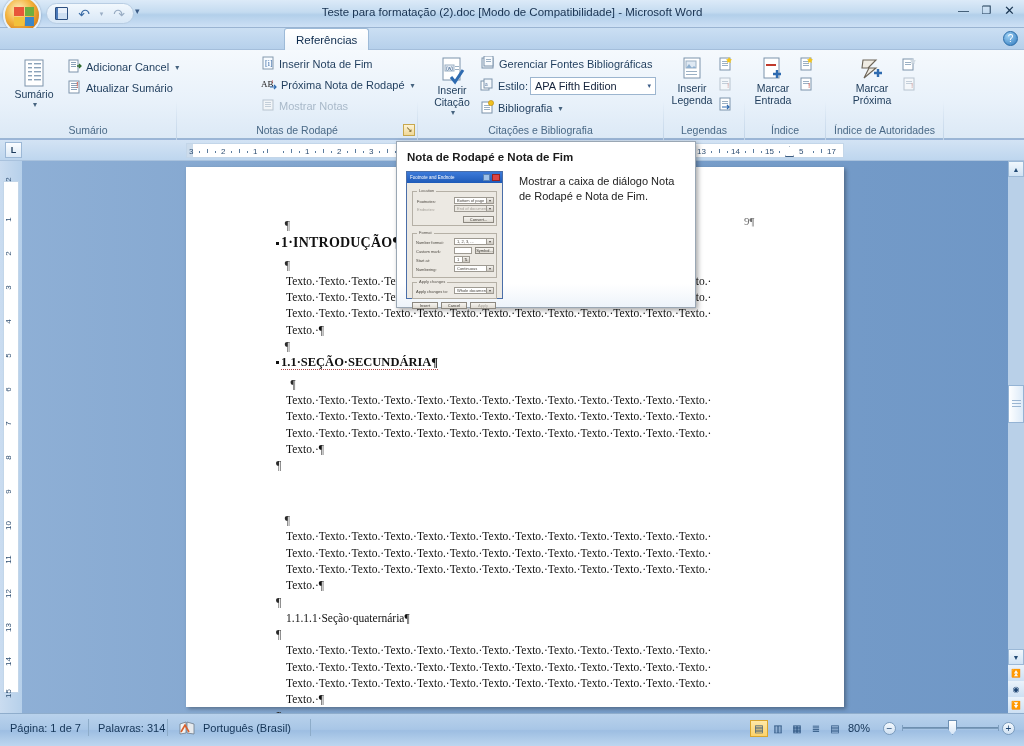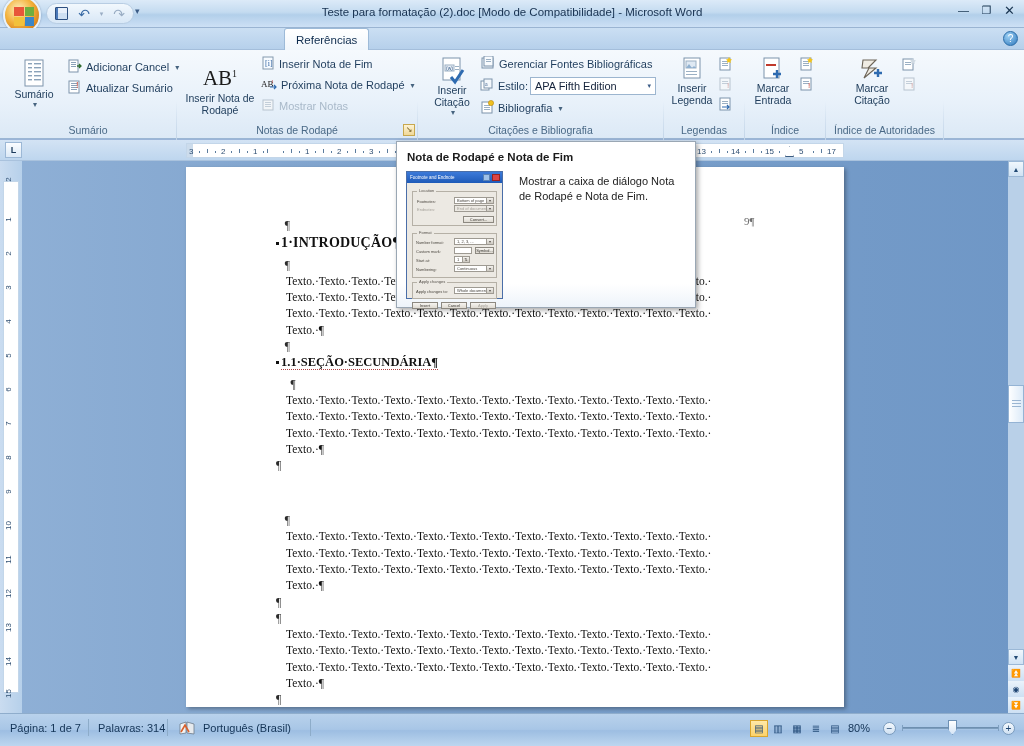--- a/index.html
+++ b/index.html
@@ -375,24 +375,20 @@
           </span>
           <span>Atualizar Sumário</span>
         </div>
       </div>
       <div class="glabel">Sumário</div>
     </div>
     <div class="gsep" style="left:176px; top:51px;"></div>
 
     <div class="rgroup" style="left:177px; width:240px">
       <div class="gbody">
-        <div class="bigbtn" style="left:8px; top:8px; width:70px;">
-          <span style="font-family:'Liberation Serif',serif; font-size:21px; color:#1b1b1b; line-height:30px;">AB<sup style="font-size:10px;">1</sup></span>
-          <span>Inserir Nota de Rodapé</span>
-        </div>
 
         <div class="smallitem" style="left:84px; top:5px;">
           <span class="ico">
             <svg width="14" height="14" viewBox="0 0 14 14">
               <rect x="2" y="1" width="10" height="12" fill="#f7fbff" stroke="#8499ae"></rect>
               <text x="4" y="10" font-size="8" fill="#2c5f9e" font-family="serif">[i]</text>
             </svg>
           </span>
           <span>Inserir Nota de Fim</span>
         </div>
@@ -595,21 +591,21 @@
 
     <div class="rgroup" style="left:826px; width:117px">
       <div class="gbody">
         <div class="bigbtn" style="left:18px; top:6px; width:56px;">
           <span class="ico" style="width:28px;height:26px">
             <svg width="28" height="26" viewBox="0 0 28 26">
               <path d="M5 3 h13 l-8 8 h8 l-12 10 l5-10 h-7z" fill="#f0ece3" stroke="#6c6458" stroke-width="1.1"></path>
               <path d="M20 12 L20 20 M16 16 L24 16" stroke="#2f6bb0" stroke-width="2.4"></path>
             </svg>
           </span>
-          <span>Marcar Citação</span>
+          <span>Marcar Próxima</span>
         </div>
         <div style="position:absolute; left:76px; top:5px;">
           <svg width="16" height="16" viewBox="0 0 16 16">
             <rect x="1" y="3" width="10" height="11" fill="#fff" stroke="#7d93ab"></rect>
             <g fill="#9bb0c4">
                 <rect x="3" y="6" width="6" height="1"></rect>
                 <rect x="3" y="8" width="6" height="1"></rect>
               </g>
             <path d="M11 2 l1 2 l2 .5 l-1.5 1.5 l.4 2 l-1.9-1 l-1.9 1 l.4-2 L8 4.5 l2-.5z" fill="#cfd9e2"></path>
           </svg>
@@ -785,20 +781,23 @@
 
         <div class="para">
           <div style="padding-left:10px">Texto.·Texto.·Texto.·Texto.·Texto.·Texto.·Texto.·Texto.·Texto.·Texto.·Texto.·Texto.·Texto.·</div>
           <div style="padding-left:10px">Texto.·Texto.·Texto.·Texto.·Texto.·Texto.·Texto.·Texto.·Texto.·Texto.·Texto.·Texto.·Texto.·</div>
           <div style="padding-left:10px">Texto.·Texto.·Texto.·Texto.·Texto.·Texto.·Texto.·Texto.·Texto.·Texto.·Texto.·Texto.·Texto.·</div>
           <div style="padding-left:10px">Texto.·¶</div>
         </div>
 
         <div class="blank pil">¶</div>
 
+        <div class="h4" style="padding-left:10px">
+          <span>1.1.1.1·Seção·quaternária¶</span>
+        </div>
 
         <div class="blank pil">¶</div>
 
         <div class="para">
           <div style="padding-left:10px">Texto.·Texto.·Texto.·Texto.·Texto.·Texto.·Texto.·Texto.·Texto.·Texto.·Texto.·Texto.·Texto.·</div>
           <div style="padding-left:10px">Texto.·Texto.·Texto.·Texto.·Texto.·Texto.·Texto.·Texto.·Texto.·Texto.·Texto.·Texto.·Texto.·</div>
           <div style="padding-left:10px">Texto.·Texto.·Texto.·Texto.·Texto.·Texto.·Texto.·Texto.·Texto.·Texto.·Texto.·Texto.·Texto.·</div>
           <div style="padding-left:10px">Texto.·¶</div>
         </div>
 

